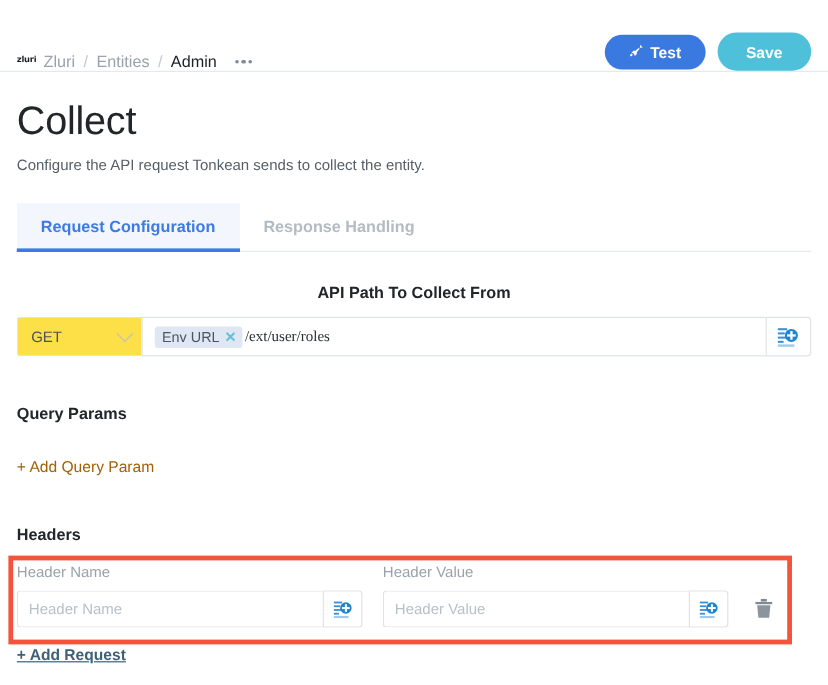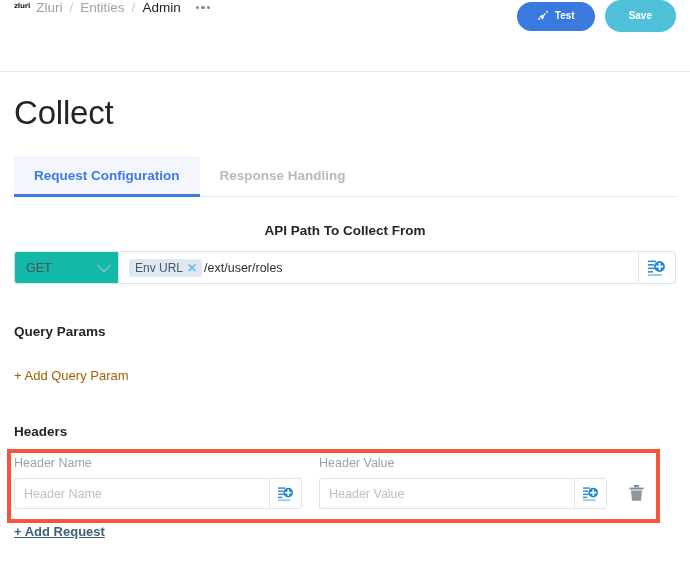--- a/index.html
+++ b/index.html
@@ -12,24 +12,24 @@
     background: #ffffff;
     font-family: "Liberation Sans", sans-serif;
     color: #2b3034;
     overflow: hidden;
     position: relative;
     -webkit-font-smoothing: antialiased;
   }
 
   
   .topbar {
-    height: 72px;
-    box-sizing: border-box;
-    display: flex;
-    align-items: flex-start;
+    height: 60px;
+    box-sizing: border-box;
+    display: flex;
+    align-items: flex-end;
     padding: 0 14px;
     border-bottom: 1px solid #e6e9ec;
     background: #fff;
   }
   .breadcrumb {
     display: flex;
     align-items: center;
     gap: 6px;
     font-size: 13px;
   }
@@ -74,21 +74,21 @@
   }
   .topbar-actions {
     margin-left: auto;
     display: flex;
     align-items: center;
     gap: 10px;
   }
   .btn {
     border: none;
     border-radius: 18px;
-    font-size: 10px;
+    font-size: 13px;
     font-weight: bold;
     color: #fff;
     padding: 0 20px;
     height: 29px;
     display: inline-flex;
     align-items: center;
     gap: 6px;
     cursor: pointer;
     font-family: "Liberation Sans", sans-serif;
     line-height: 1;
@@ -163,21 +163,21 @@
     display: flex;
     align-items: stretch;
     height: 33px;
   }
   .method-select {
     width: 104px;
     box-sizing: border-box;
     border: 1px solid #dfe3e8;
     border-right: none;
     border-radius: 3px 0 0 3px;
-    background: #14b8a6;
+    background: #fde047;
     display: flex;
     align-items: center;
     justify-content: space-between;
     padding: 0 9px 0 11px;
     font-size: 12.5px;
     color: #4a5159;
     cursor: pointer;
   }
   .chev {
     width: 9px;
@@ -214,20 +214,21 @@
     color: #5fbfe0;
     font-size: 12px;
     line-height: 1;
     font-weight: bold;
     cursor: pointer;
   }
   .path-text {
     font-size: 12.5px;
     color: #2b3034;
     white-space: nowrap;
+    font-family: Liberation Serif, serif;
   }
   .insert-btn {
     width: 38px;
     box-sizing: border-box;
     border: 1px solid #dfe3e8;
     border-radius: 0 3px 3px 0;
     background: #fff;
     display: flex;
     align-items: center;
     justify-content: center;
@@ -356,20 +357,21 @@
     </button>
     <button class="btn btn-save">
       <span>Save</span>
     </button>
   </div>
 </div>
 
 <div class="content">
 
   <h1 class="page-title">Collect</h1>
+  <p class="page-subtitle">Configure the API request Tonkean sends to collect the entity.</p>
 
   <div class="tabs">
     <div class="tab active">Request Configuration</div>
     <div class="tab">Response Handling</div>
   </div>
 
   <div class="sect-api">
     <div class="section-label">API Path To Collect From</div>
     <div class="path-row">
       <div class="method-select">

